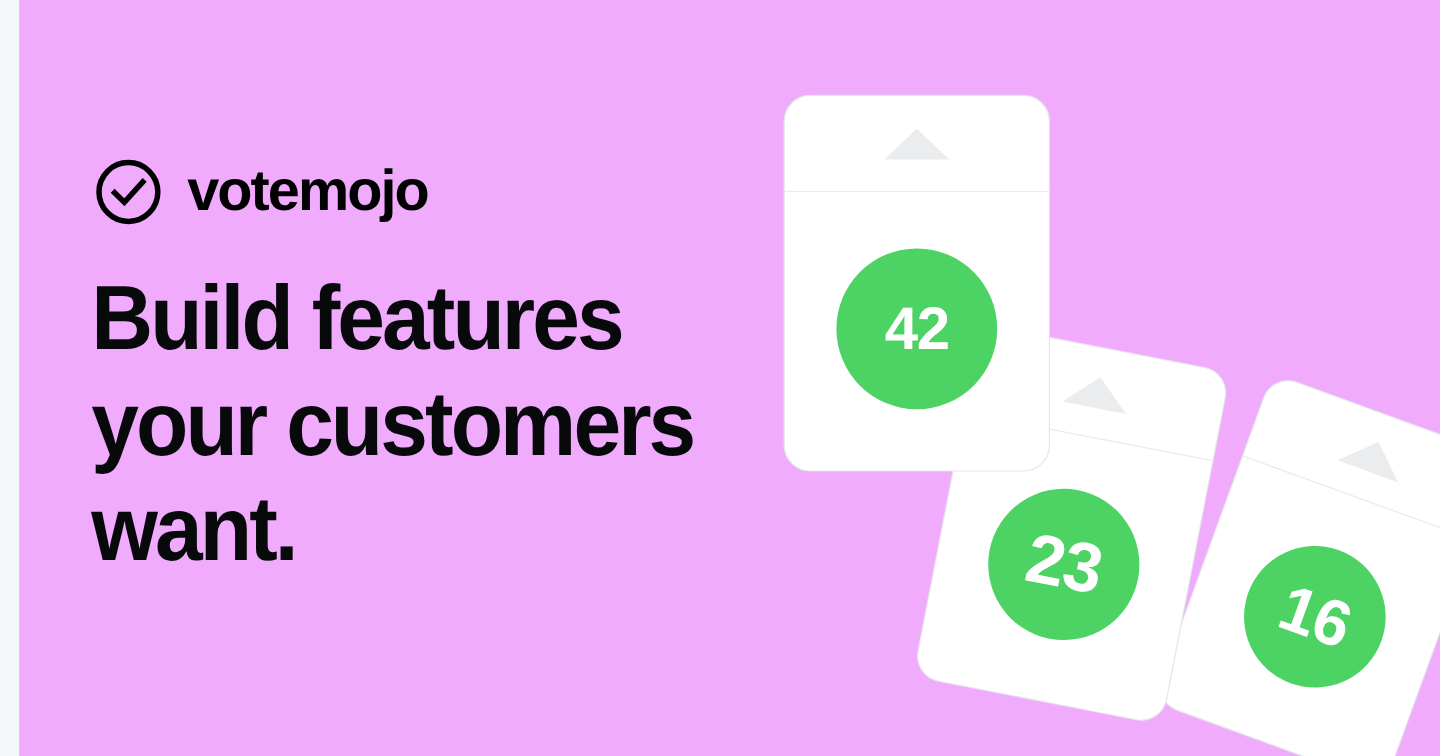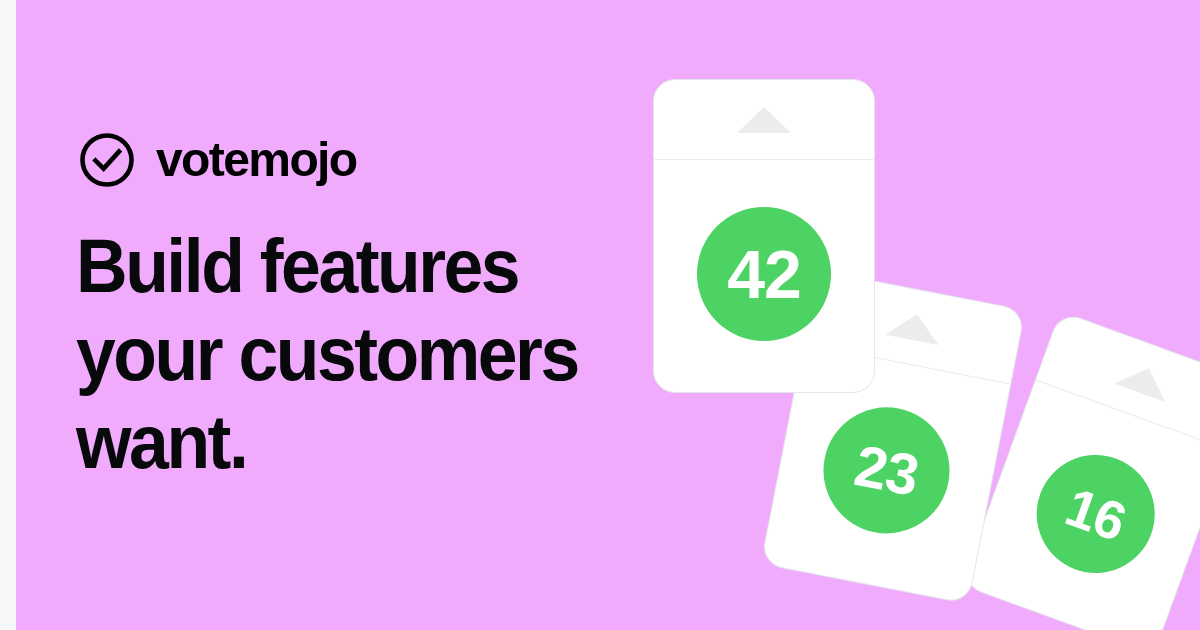--- a/index.html
+++ b/index.html
@@ -122,21 +122,21 @@
     left: 637px;
     top: 79px;
     width: 222px;
     height: 314px;
     z-index: 3;
   }
   #card-1 .card-head { height: 79px; }
   #card-1 .vote-badge {
     width: 134px;
     height: 134px;
-    font-size: 68px;
+    font-size: 50px;
     margin-top: -6px;
   }
 
   
   #card-2 {
     left: 771px;
     top: 287px;
     width: 212px;
     height: 300px;
     z-index: 2;

